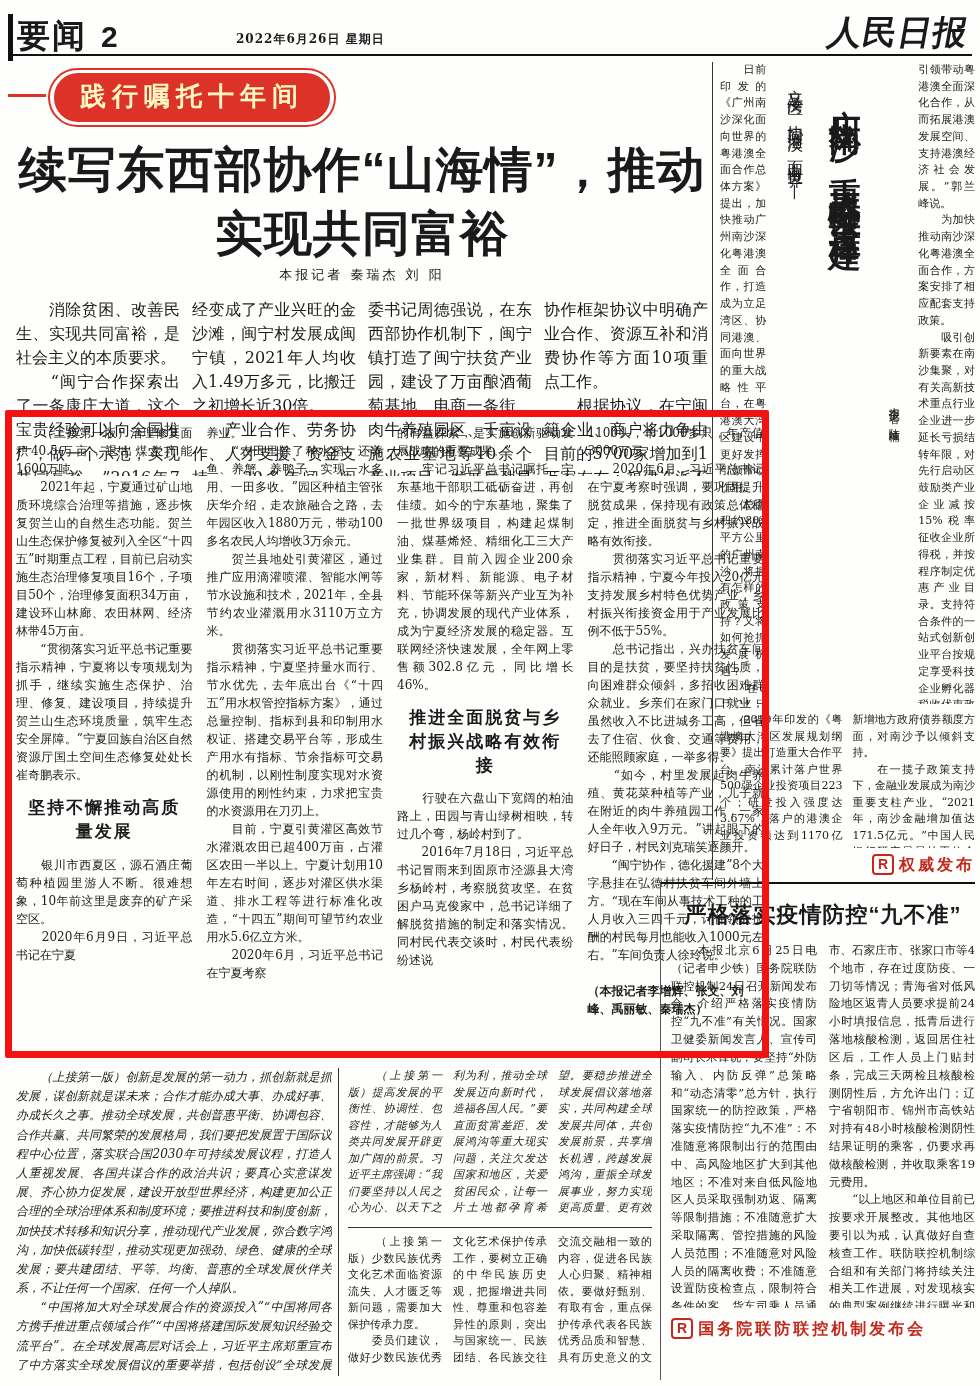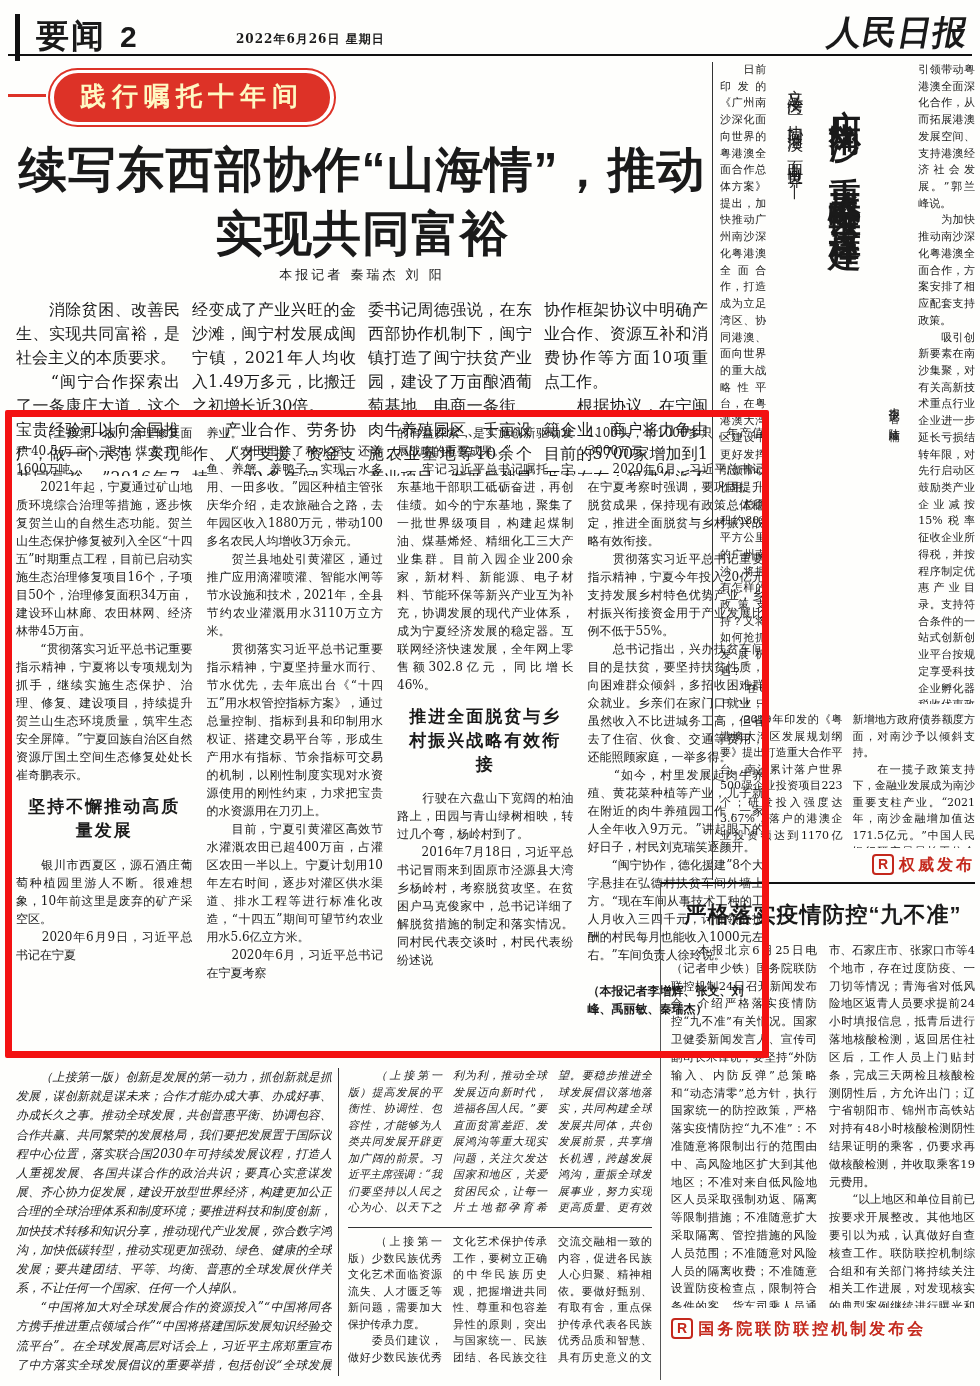--- a/index.html
+++ b/index.html
@@ -11,21 +11,21 @@
   *{margin:0;padding:0;box-sizing:border-box;}
   html,body{width:980px;}
   body{
     position:relative;width:980px;height:1386px;background:#fefefc;color:var(--ink);
     font-family:"DejaVu Serif","Liberation Serif",serif;overflow:hidden;
   }
   .txt{ text-align:justify; white-space:pre-line; overflow:hidden; }
 
   
   .page-header{position:absolute;left:8px;top:6px;width:964px;height:50px;border-bottom:2px solid #111;}
-  .edition-badge{position:absolute;left:7px;top:8px;border-left:5px solid #111;padding:0 10px 2px 16px;
+  .edition-badge{position:absolute;left:0;top:8px;border-left:5px solid #111;padding:0 10px 2px 4px;
     font-family:"Liberation Sans",sans-serif;font-weight:900;font-size:33px;letter-spacing:2px;}
   .page-num{font-family:"Liberation Sans",sans-serif;font-weight:700;font-size:30px;margin-left:14px;}
   .header-date{position:absolute;left:228px;bottom:6px;font-size:12px;font-weight:700;letter-spacing:1px;}
   .masthead{position:absolute;right:4px;top:4px;font-family:"DejaVu Serif",serif;font-weight:900;
     font-size:34px;transform:skewX(-10deg);letter-spacing:1px;}
 
   
   .lead{position:absolute;left:16px;top:66px;width:692px;}
   .banner-row{position:relative;height:58px;margin-left:8px;}
   .banner-row .redline{position:absolute;left:-16px;top:28px;width:38px;height:3px;background:var(--accent-red);}
@@ -34,21 +34,21 @@
     padding:6px 26px 8px;font-family:"Liberation Sans",sans-serif;font-weight:900;font-size:26px;letter-spacing:6px;}
   .lead-headline{margin-top:14px;text-align:center;font-family:"Liberation Sans",sans-serif;
     font-weight:900;font-size:48px;letter-spacing:1px;}
   .lead-byline{text-align:center;font-size:13px;letter-spacing:3px;}
   .lead-cols{display:flex;gap:12px;margin-top:14px;height:178px;}
   .lead-cols .col{width:164px;font-size:16px;line-height:1.5;}
 
   
   .cont{position:absolute;left:16px;top:424px;width:748px;height:622px;display:flex;gap:14px;}
   .cont .col{width:177px;font-size:12px;line-height:1.5;height:100%;}
-  .subhead{font-family:Liberation Mono, monospace;font-weight:800;font-size:17px;text-align:center;
+  .subhead{font-family:Liberation Sans, sans-serif;font-weight:800;font-size:17px;text-align:center;
     letter-spacing:2px;padding:12px 6px;line-height:1.4;}
   .signoff{font-weight:700;margin-top:10px;font-size:12px;}
 
   
   .annotation-box{position:absolute;left:5px;top:410px;width:764px;height:648px;
     border:7px solid var(--annotation-red);border-radius:2px;z-index:50;pointer-events:none;}
 
   
   .nansha{position:absolute;left:712px;top:62px;width:263px;height:818px;border-left:1px solid #333;padding-left:7px;}
   .nansha-top{display:flex;gap:18px;height:642px;}

